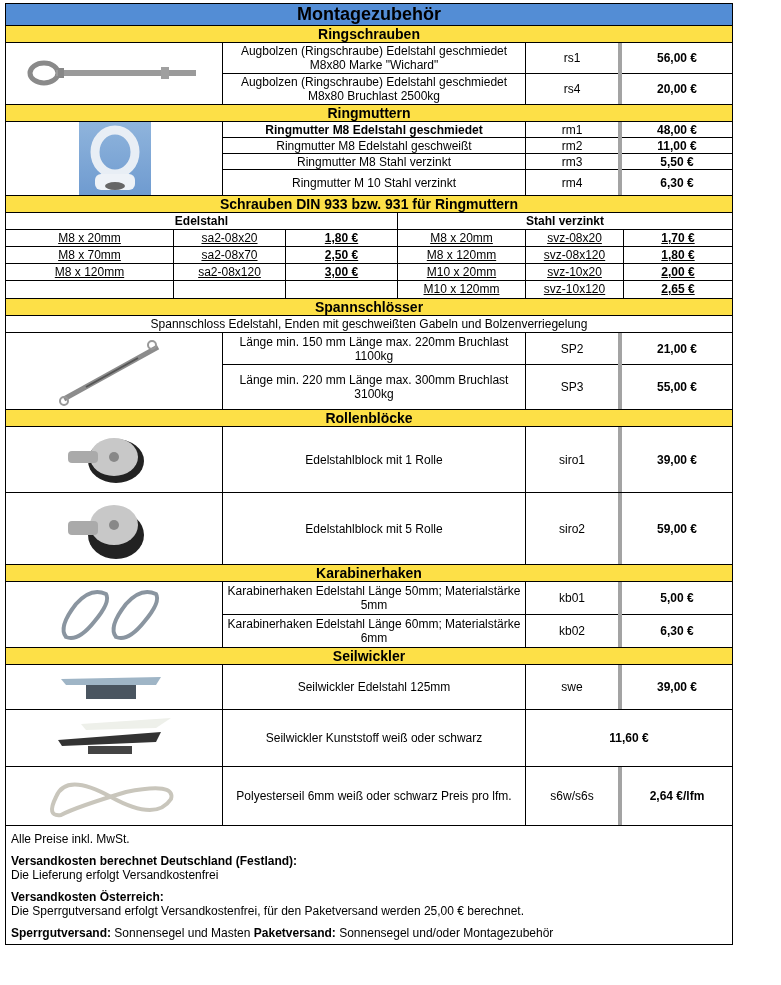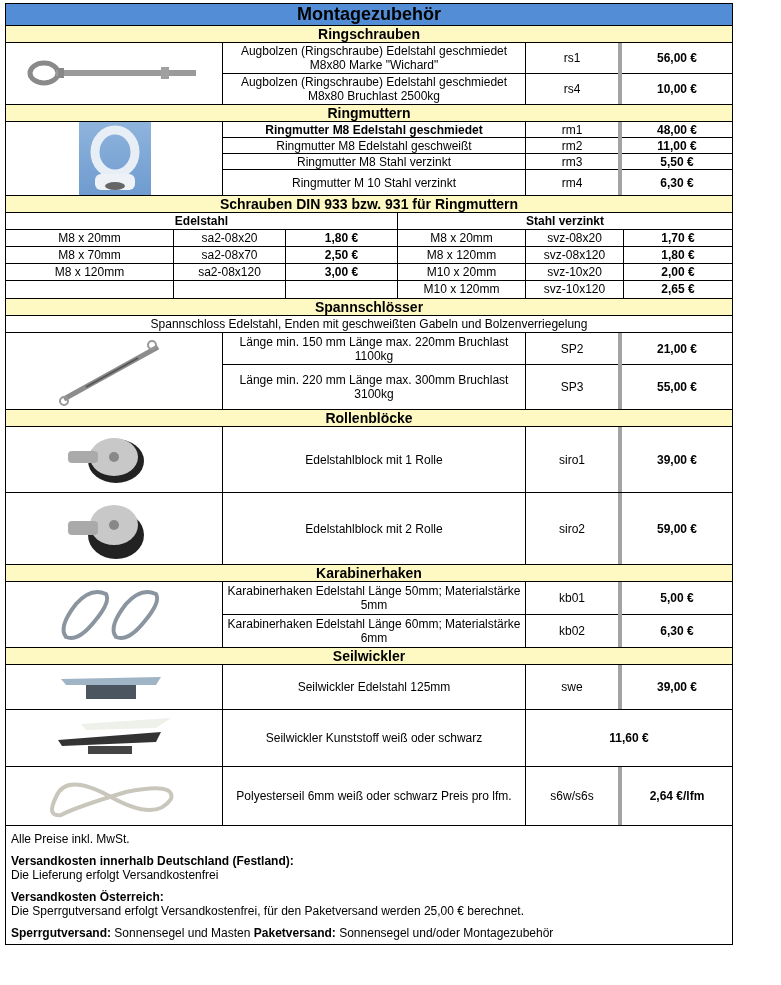--- a/index.html
+++ b/index.html
@@ -1,33 +1,33 @@
 <!DOCTYPE html>
 <html><head>
 <meta charset="utf-8">
 <style>
   html, body { margin:0; padding:0; background:#ffffff; }
   body { width:781px; height:985px; position:relative; font-family:"Liberation Sans", sans-serif; color:#000; overflow:hidden; }
   .sheet { position:absolute; left:5px; top:3px; width:728px; border:1px solid #000; box-sizing:border-box; }
   .row { position:relative; border-bottom:1px solid #000; box-sizing:border-box; }
   .title { height:22px; background:#538dd5; text-align:center; font-weight:bold; font-size:18px; line-height:21px; }
-  .sec { height:17px; background:#fef9c3; text-align:center; font-weight:bold; font-size:14px; line-height:17px; }
+  .sec { height:17px; background:#fde047; text-align:center; font-weight:bold; font-size:14px; line-height:17px; }
   .grid { display:flex; }
   .c-img { width:217px; position:relative; box-sizing:border-box; border-right:1px solid #000; }
   .c-desc { width:303px; border-right:1px solid #000; box-sizing:border-box; }
   .c-code { width:96px; border-right:4px solid #a3a3a3; box-sizing:border-box; }
   .c-price { flex:1; }
   .cell { display:flex; align-items:center; justify-content:center; text-align:center; font-size:12px; line-height:14px; box-sizing:border-box; }
   .sub { border-bottom:1px solid #000; }
   .sub:last-child { border-bottom:none; }
   .price { font-weight:bold; }
   .screws { display:flex; font-size:12px; }
   .screws .half { width:50%; }
   .sgrid { display:grid; }
-  .sgrid div { border-right:1px solid #000; border-bottom:1px solid #000; text-align:center; height:17px; line-height:17px; box-sizing:border-box; }
+  .sgrid div { border-right:1px solid #000; border-bottom:1px solid #000; text-align:center; height:17px; line-height:17px; box-sizing:border-box;text-decoration:underline; }
   .foot { padding:2px 5px 4px 5px; font-size:12px; line-height:14px; }
   .foot p { margin:4px 0 8px 0; }
   .foot p:last-child { margin:0; }
   b { font-weight:bold; }
 </style>
 </head>
 <body>
 
 <div class="sheet">
 
@@ -46,21 +46,21 @@
     <div class="c-desc">
       <div class="cell sub" style="height:31px;">Augbolzen (Ringschraube) Edelstahl geschmiedet M8x80 Marke "Wichard"</div>
       <div class="cell sub" style="height:30px;">Augbolzen (Ringschraube) Edelstahl geschmiedet M8x80 Bruchlast 2500kg</div>
     </div>
     <div class="c-code">
       <div class="cell sub" style="height:31px;">rs1</div>
       <div class="cell sub" style="height:30px;">rs4</div>
     </div>
     <div class="c-price">
       <div class="cell sub price" style="height:31px;">56,00 €</div>
-      <div class="cell sub price" style="height:30px;">10,00 €</div>
+      <div class="cell sub price" style="height:30px;">20,00 €</div>
     </div>
   </div>
 
   <div class="row sec">Ringmuttern</div>
   <div class="row grid" style="height:74px;">
     <div class="c-img">
       <div style="position:absolute;left:73px;top:0;width:72px;height:73px;background:linear-gradient(#8fb4dc,#6f9bd0);">
         <svg width="72" height="73" viewBox="0 0 72 73">
           <ellipse cx="36" cy="30" rx="20" ry="22" fill="none" stroke="#e8eef5" stroke-width="9"></ellipse>
           <rect x="16" y="52" width="40" height="16" rx="6" fill="#eef2f7"></rect>
@@ -167,21 +167,21 @@
   </div>
   <div class="row grid" style="height:72px;">
     <div class="c-img">
       <svg width="216" height="71" viewBox="0 0 216 71">
         <ellipse cx="110" cy="42" rx="28" ry="24" fill="#222"></ellipse>
         <ellipse cx="108" cy="32" rx="24" ry="20" fill="#c8c8c8"></ellipse>
         <circle cx="108" cy="32" r="5" fill="#888"></circle>
         <rect x="62" y="28" width="30" height="14" rx="4" fill="#aaa"></rect>
       </svg>
     </div>
-    <div class="c-desc cell">Edelstahlblock mit 2 Rolle</div>
+    <div class="c-desc cell">Edelstahlblock mit 5 Rolle</div>
     <div class="c-code cell">siro2</div>
     <div class="c-price cell price">59,00 €</div>
   </div>
 
   <div class="row sec">Karabinerhaken</div>
   <div class="row grid" style="height:66px;">
     <div class="c-img">
       <svg width="216" height="65" viewBox="0 0 216 65">
         <path d="M60 55 Q52 45 70 22 Q85 5 100 12 Q105 20 88 40 Q72 60 60 55 Z" fill="none" stroke="#8a95a0" stroke-width="4"></path>
         <path d="M110 55 Q102 45 120 22 Q135 5 150 12 Q155 20 138 40 Q122 60 110 55 Z" fill="none" stroke="#8a95a0" stroke-width="4"></path>
@@ -230,17 +230,17 @@
         <path d="M50 30 Q60 5 105 30 Q150 55 165 32 Q170 15 120 25 Q70 40 55 48 Q40 50 50 30 Z" fill="none" stroke="#c9c6bc" stroke-width="4"></path>
       </svg>
     </div>
     <div class="c-desc cell">Polyesterseil 6mm weiß oder schwarz Preis pro lfm.</div>
     <div class="c-code cell">s6w/s6s</div>
     <div class="c-price cell price">2,64 €/lfm</div>
   </div>
 
   <div class="foot">
     <p>Alle Preise inkl. MwSt.</p>
-    <p><b>Versandkosten innerhalb Deutschland (Festland):</b><br><span>Die Lieferung erfolgt Versandkostenfrei</span></p>
+    <p><b>Versandkosten berechnet Deutschland (Festland):</b><br><span>Die Lieferung erfolgt Versandkostenfrei</span></p>
     <p><b>Versandkosten Österreich:</b><br><span>Die Sperrgutversand erfolgt Versandkostenfrei, für den Paketversand werden 25,00 € berechnet.</span></p>
     <p><b>Sperrgutversand:</b><span> Sonnensegel und Masten </span><b>Paketversand:</b><span> Sonnensegel und/oder Montagezubehör</span></p>
   </div>
 </div>
 
 </body></html>

